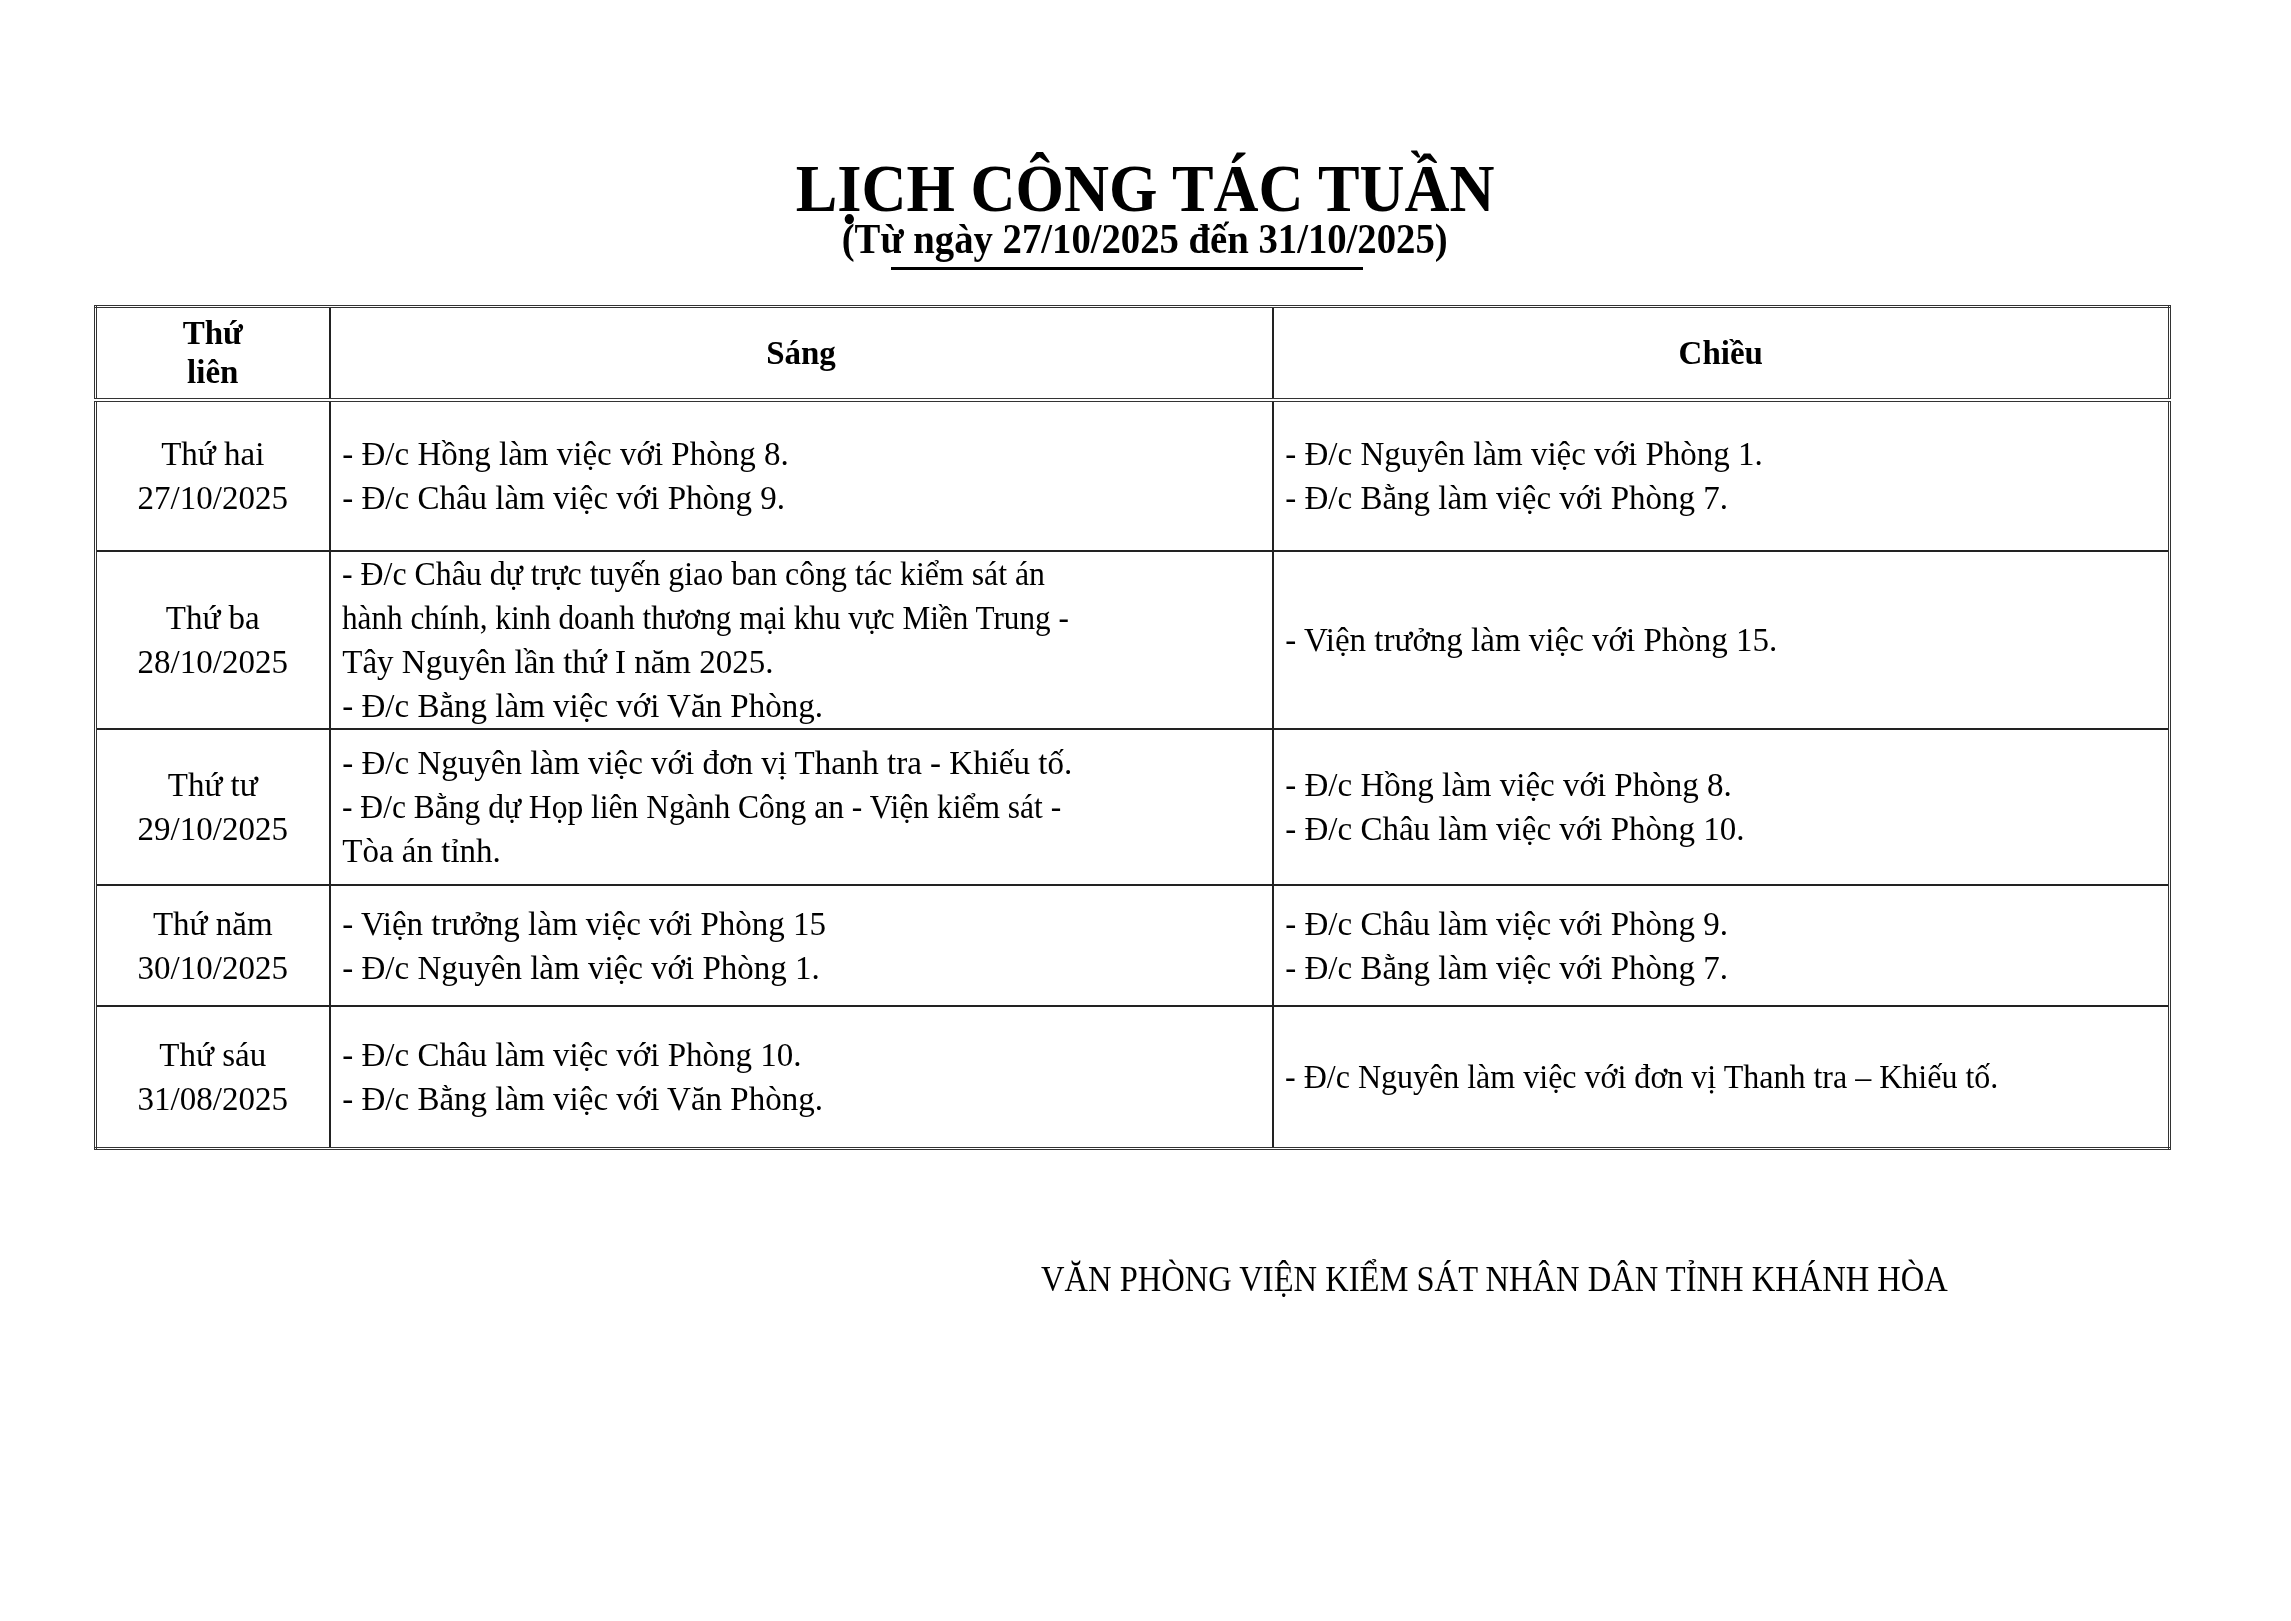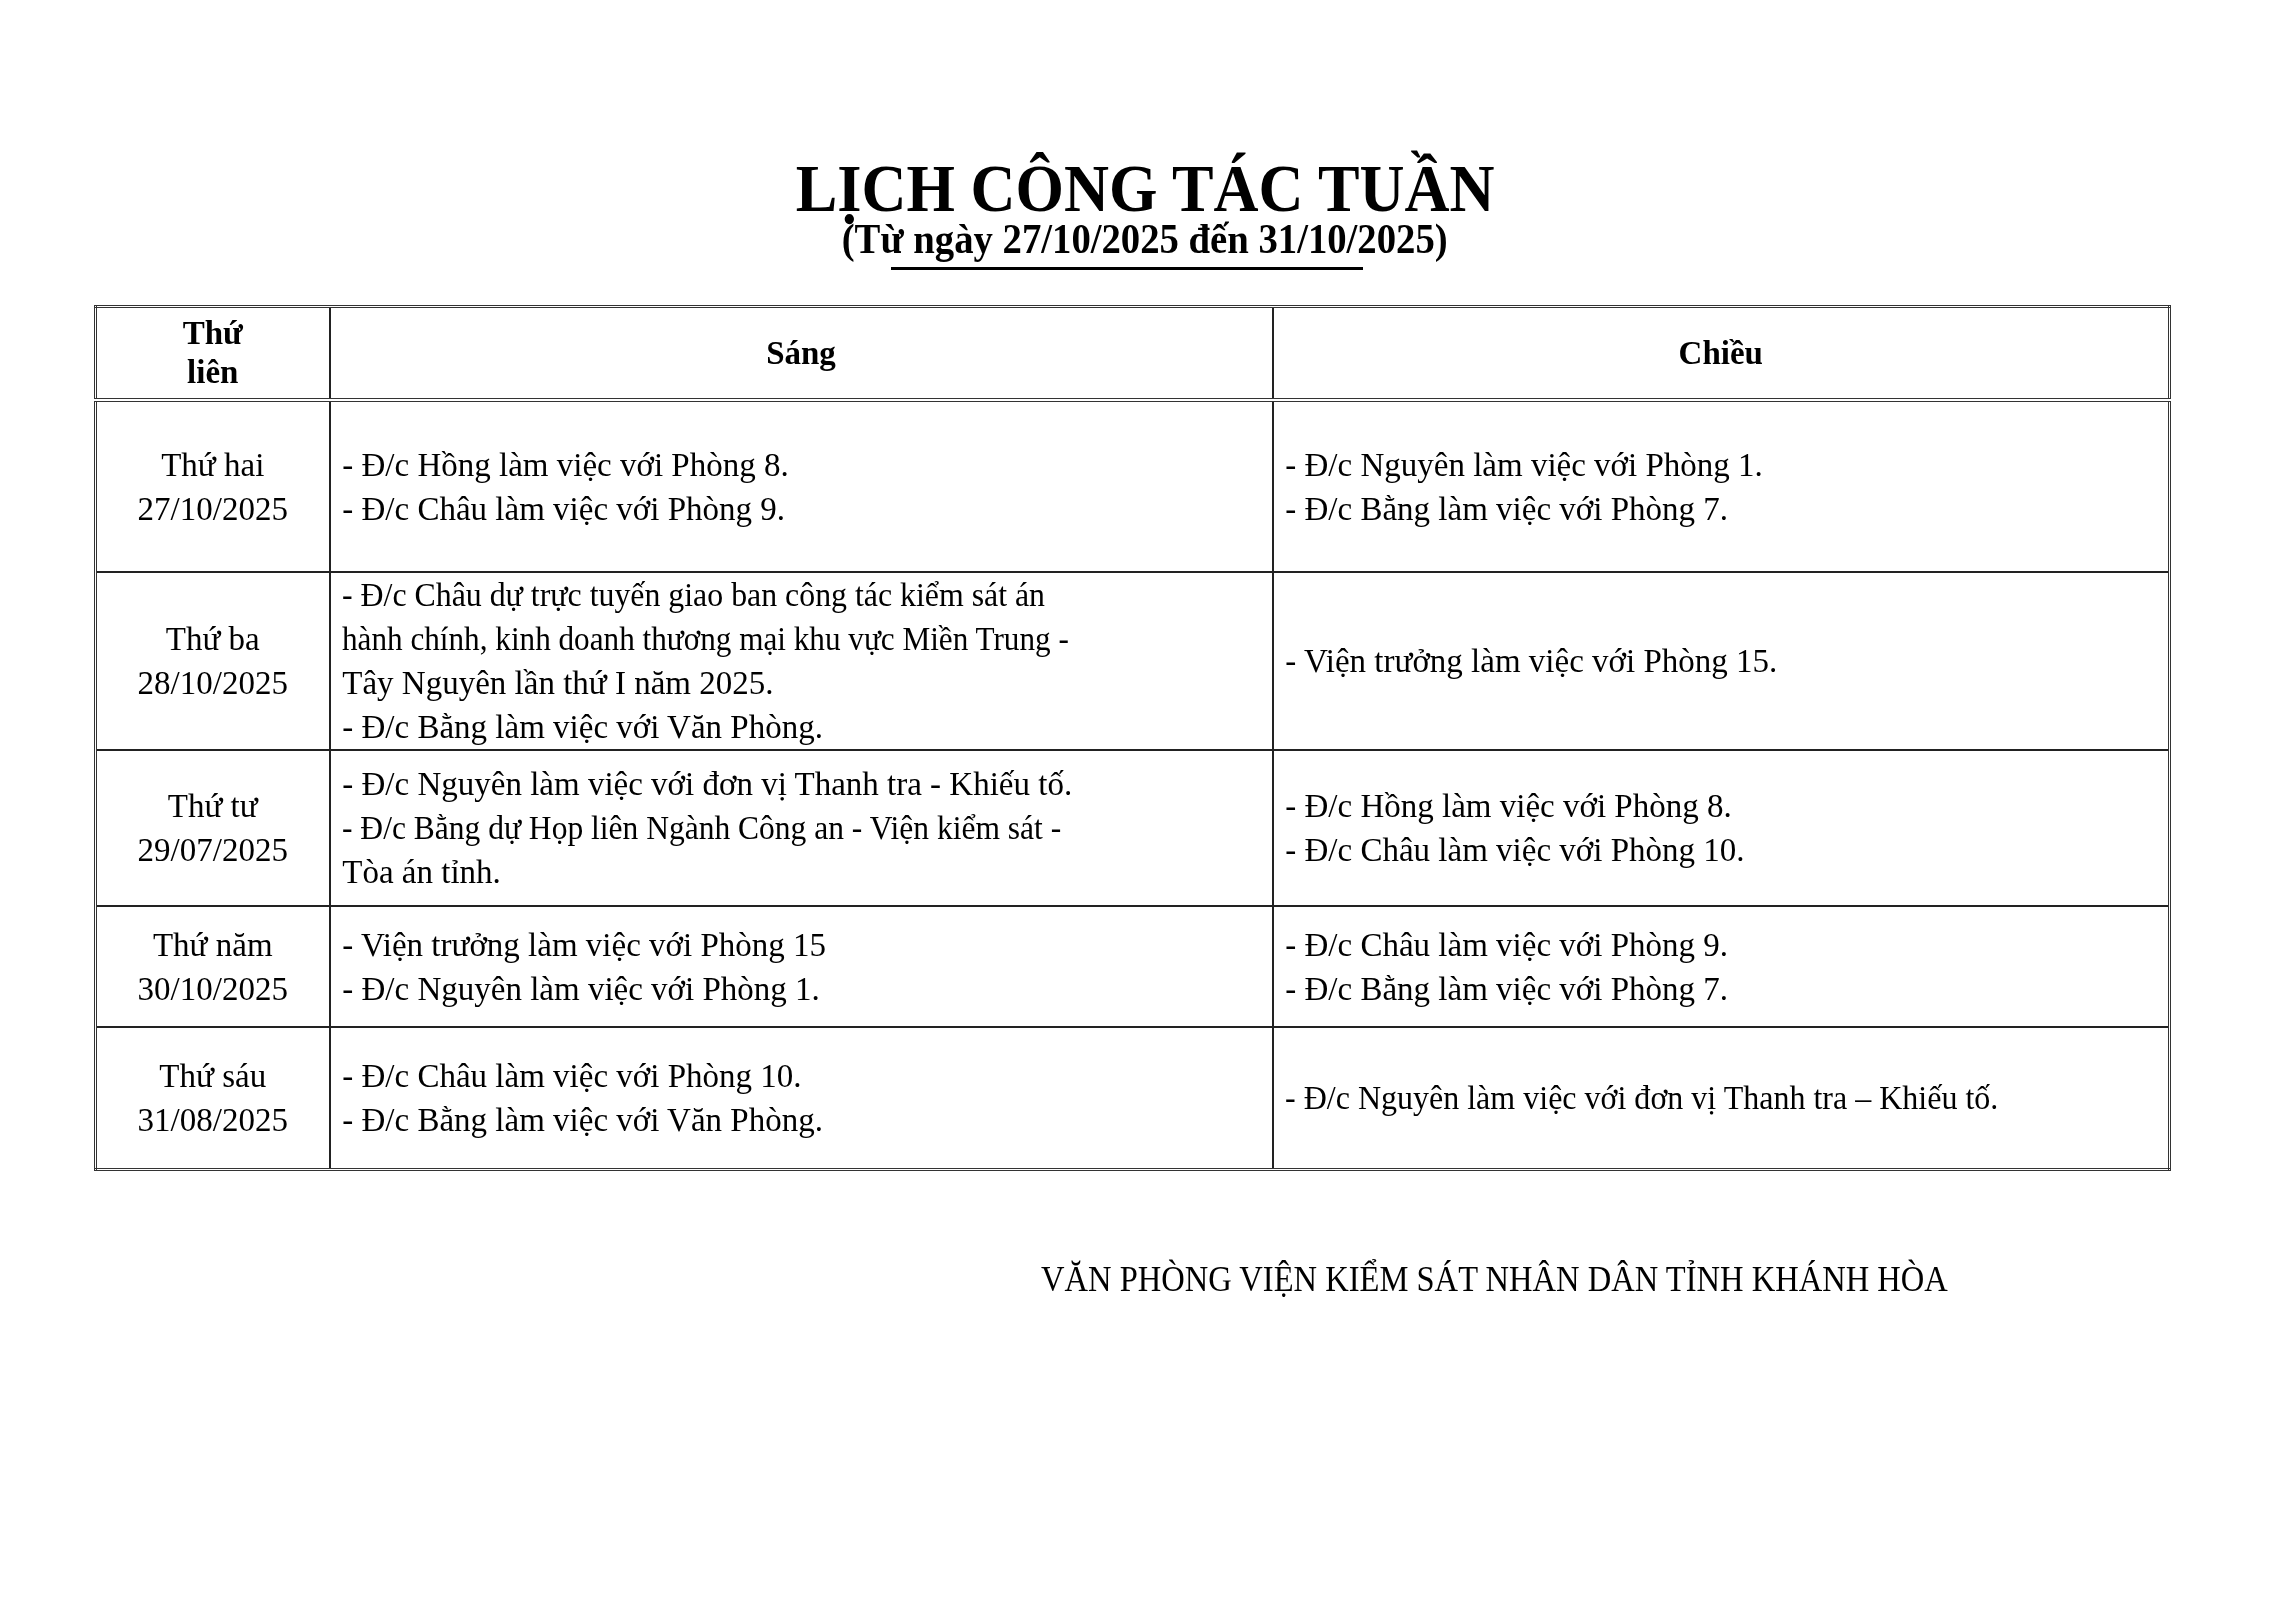--- a/index.html
+++ b/index.html
@@ -63,21 +63,21 @@
       <th>
         <span class="line">Thứ</span>
         <span class="line">liên</span>
       </th>
       <th>Sáng</th>
       <th>Chiều</th>
     </tr>
   </thead>
   <tbody>
 
-    <tr style="height:172px;">
+    <tr style="height:151px;">
       <td class="day">
         <span class="line">Thứ hai</span>
         <span class="line">27/10/2025</span>
       </td>
       <td class="text">
         <span class="line">- Đ/c Hồng làm việc với Phòng 8.</span>
         <span class="line">- Đ/c Châu làm việc với Phòng 9.</span>
       </td>
       <td class="text">
         <span class="line">- Đ/c Nguyên làm việc với Phòng 1.</span>
@@ -97,21 +97,21 @@
         <span class="line">- Đ/c Bằng làm việc với Văn Phòng.</span>
       </td>
       <td class="text">
         <span class="line">- Viện trưởng làm việc với Phòng 15.</span>
       </td>
     </tr>
 
     <tr style="height:156px;">
       <td class="day">
         <span class="line">Thứ tư</span>
-        <span class="line">29/07/2025</span>
+        <span class="line">29/10/2025</span>
       </td>
       <td class="text">
         <span class="line">- Đ/c Nguyên làm việc với đơn vị Thanh tra - Khiếu tố.</span>
         <span class="line"><span class="condensed" style="transform:scaleX(0.955);">- Đ/c Bằng dự Họp liên Ngành Công an - Viện kiểm sát -</span></span>
         <span class="line">Tòa án tỉnh.</span>
       </td>
       <td class="text">
         <span class="line">- Đ/c Hồng làm việc với Phòng 8.</span>
         <span class="line">- Đ/c Châu làm việc với Phòng 10.</span>
       </td>

